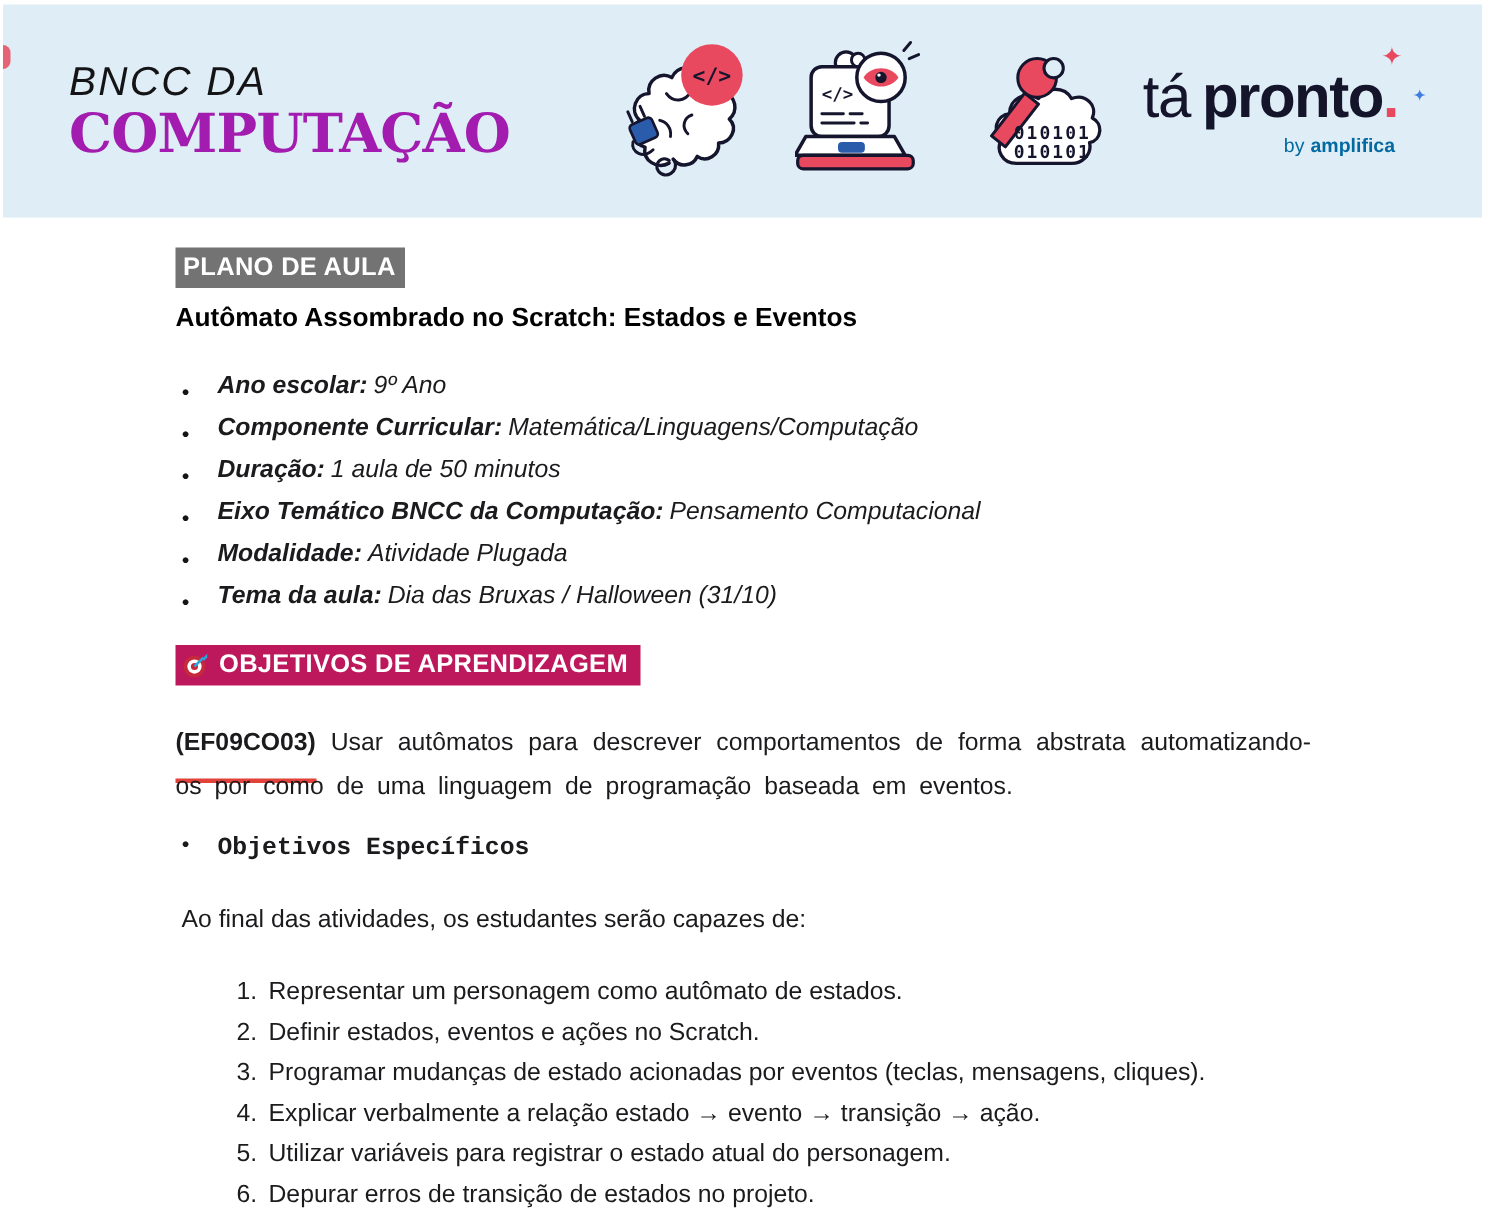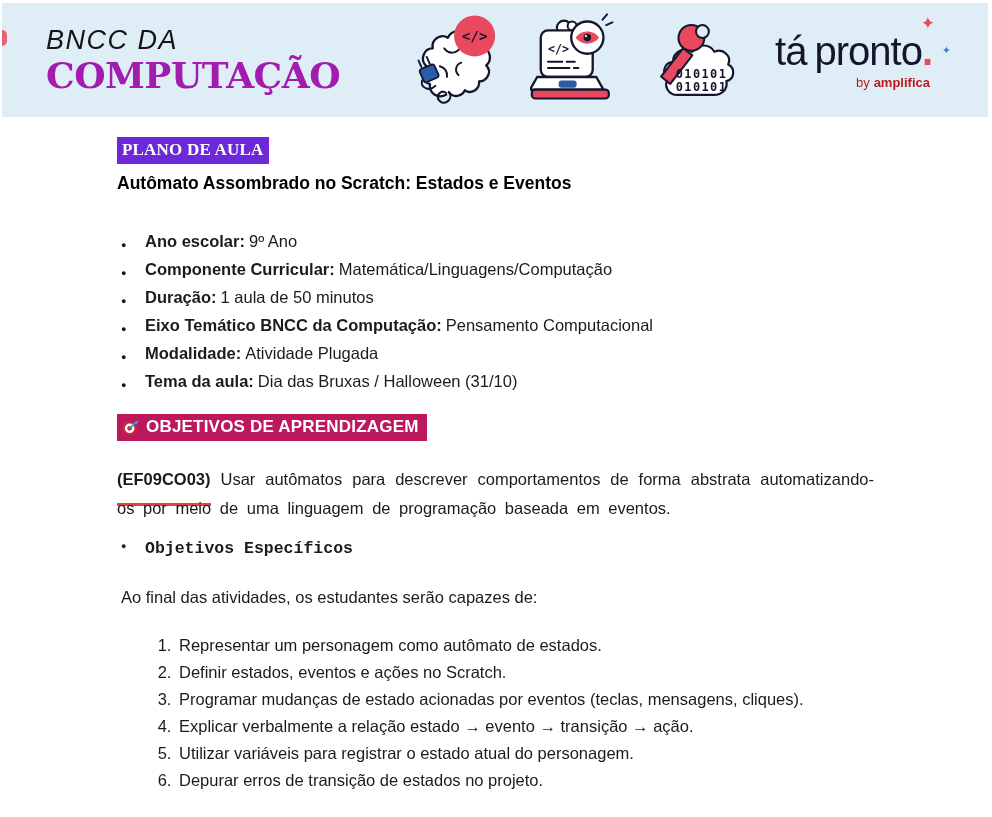--- a/index.html
+++ b/index.html
@@ -8,21 +8,21 @@
     width: 992px; height: 817px; overflow: hidden;
     background: #ffffff;
     font-family: "Liberation Sans", sans-serif;
     color: #1b1b1e;
   }
 
   
   header {
     position: relative;
     margin: 3px 4px 0 2px;
-    height: 114px;
+    height: 142px;
     background: #dfeef6;
     display: flex;
     align-items: center;
   }
   .edge-dot {
     position: absolute; left: 0; top: 27px;
     width: 5px; height: 16px;
     background: #e8495f;
     border-radius: 0 8px 8px 0;
     opacity: .85;
@@ -39,52 +39,52 @@
   }
   .icons { display: flex; align-items: center; gap: 34px; margin-left: 74px; }
   .icons svg { display: block; }
 
   .brand { margin-left: auto; margin-right: 56px; position: relative; text-align: right; }
   .brand-line {
     font-size: 40px; line-height: 1; color: #14142b;
     white-space: nowrap; letter-spacing: -1px;
   }
   .brand-ta { font-weight: 400; margin-right: 8px; }
-  .brand-pronto { font-weight: 400; }
+  .brand-pronto { font-weight: 700; }
   .brand-dot { font-weight: 700; color: #e8495f; }
   .sparkle-red {
     position: absolute; top: -16px; right: -2px;
     color: #e8495f; font-size: 17px; font-style: normal;
   }
   .sparkle-blue {
     position: absolute; top: 14px; right: -18px;
     color: #3f7ede; font-size: 11px; font-style: normal;
   }
-  .byline { margin-top: 4px; font-size: 13px; color: #b91c1c; padding-right: 2px; }
+  .byline { margin-top: 4px; font-size: 13px; color: #0369a1; padding-right: 2px; }
   .byline-by { font-weight: 400; margin-right: 4px; }
   .byline-name { font-weight: 700; }
 
   
   main { padding: 0 117px; }
   .tag-row { margin: 0; }
   .tag {
     display: inline-flex; align-items: center;
     color: #ffffff; font-weight: 700; font-size: 17px;
     padding: 3px 6px 4px 5px; letter-spacing: 0.2px;
   }
-  .tag-blue { background: #6d28d9; font-family: Liberation Serif, serif; }
+  .tag-blue { background: #737373; }
   .tag-red  { background: #be185d; gap: 7px; padding-right: 8px; }
   .row-plano { margin-top: 20px; }
   .row-objetivos { margin-top: 24px; }
 
   h1 {
     margin: 9px 0 0; font-size: 17.5px; font-weight: 700; color: #000000;
   }
 
-  ul.meta { list-style: none; margin: 38px 0 0; padding: 0; }
+  ul.meta { list-style: none; margin: 26px 0 0; padding: 0; font-style: italic; }
   ul.meta li {
     position: relative; padding-left: 28px;
     font-size: 16.5px; line-height: 18px; margin-bottom: 10px;
   }
   ul.meta li::before {
     content: "●"; position: absolute; left: 4px; top: 4px; font-size: 9px; color: #141416;
   }
   .meta-label { font-weight: 700; margin-right: 4px; }
 
   p.desc {
@@ -215,21 +215,21 @@
         <circle cx="9" cy="11" r="2.8" fill="#c6293c"></circle>
         <line x1="9" y1="11" x2="16" y2="4" stroke="#2ba6d9" stroke-width="2"></line>
         <path d="M15,5 l4,-4 0,3 -2.5,2.5 z" fill="#2ba6d9"></path>
       </svg>
       <span>OBJETIVOS DE APRENDIZAGEM</span>
     </span>
   </div>
 
   <p class="desc">
     <span class="skill-code">(EF09CO03)</span>
-    <span>Usar autômatos para descrever comportamentos de forma abstrata automatizando-os por meio de uma linguagem de programação baseada em eventos.</span>
+    <span>Usar autômatos para descrever comportamentos de forma abstrata automatizando-os por como de uma linguagem de programação baseada em eventos.</span>
   </p>
 
   <ul class="spec">
     <li>Objetivos Específicos</li>
   </ul>
 
   <p class="intro">Ao final das atividades, os estudantes serão capazes de:</p>
 
   <ol class="objectives">
     <li>Representar um personagem como autômato de estados.</li>

